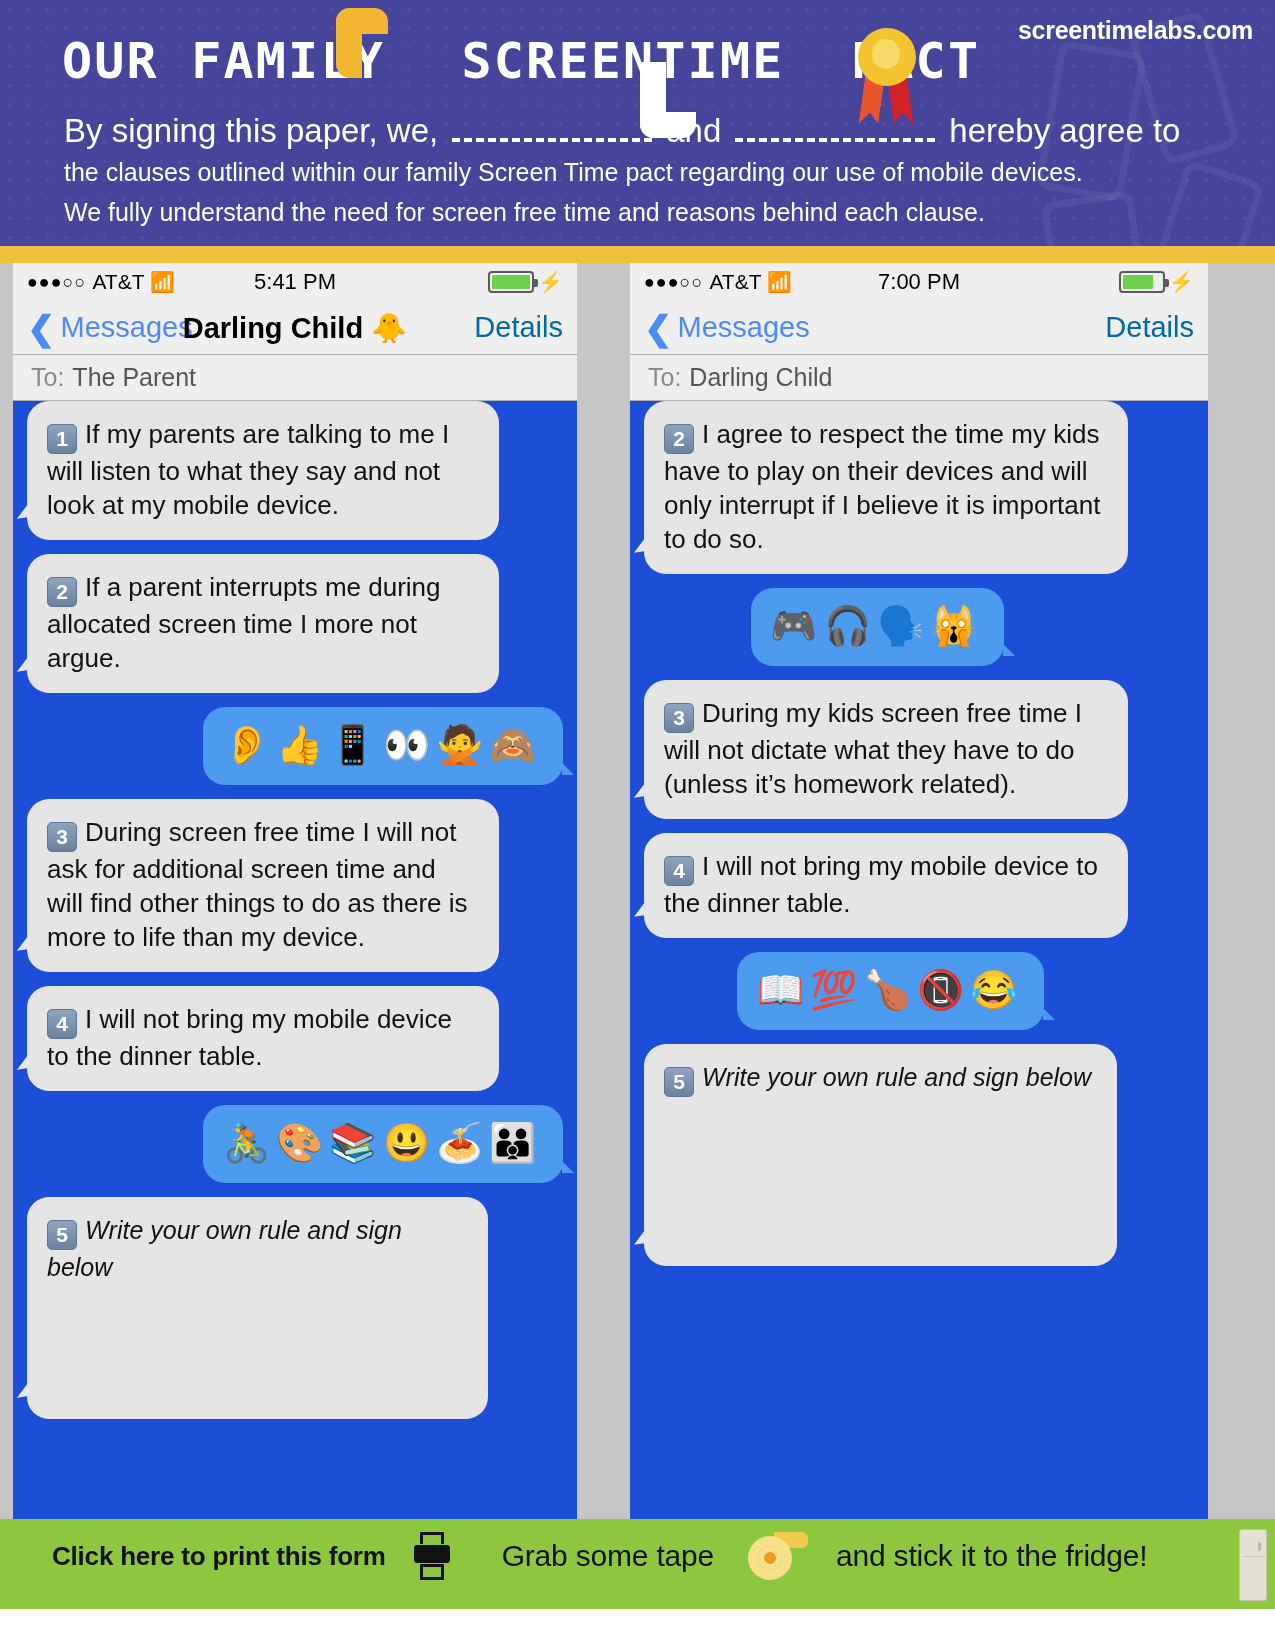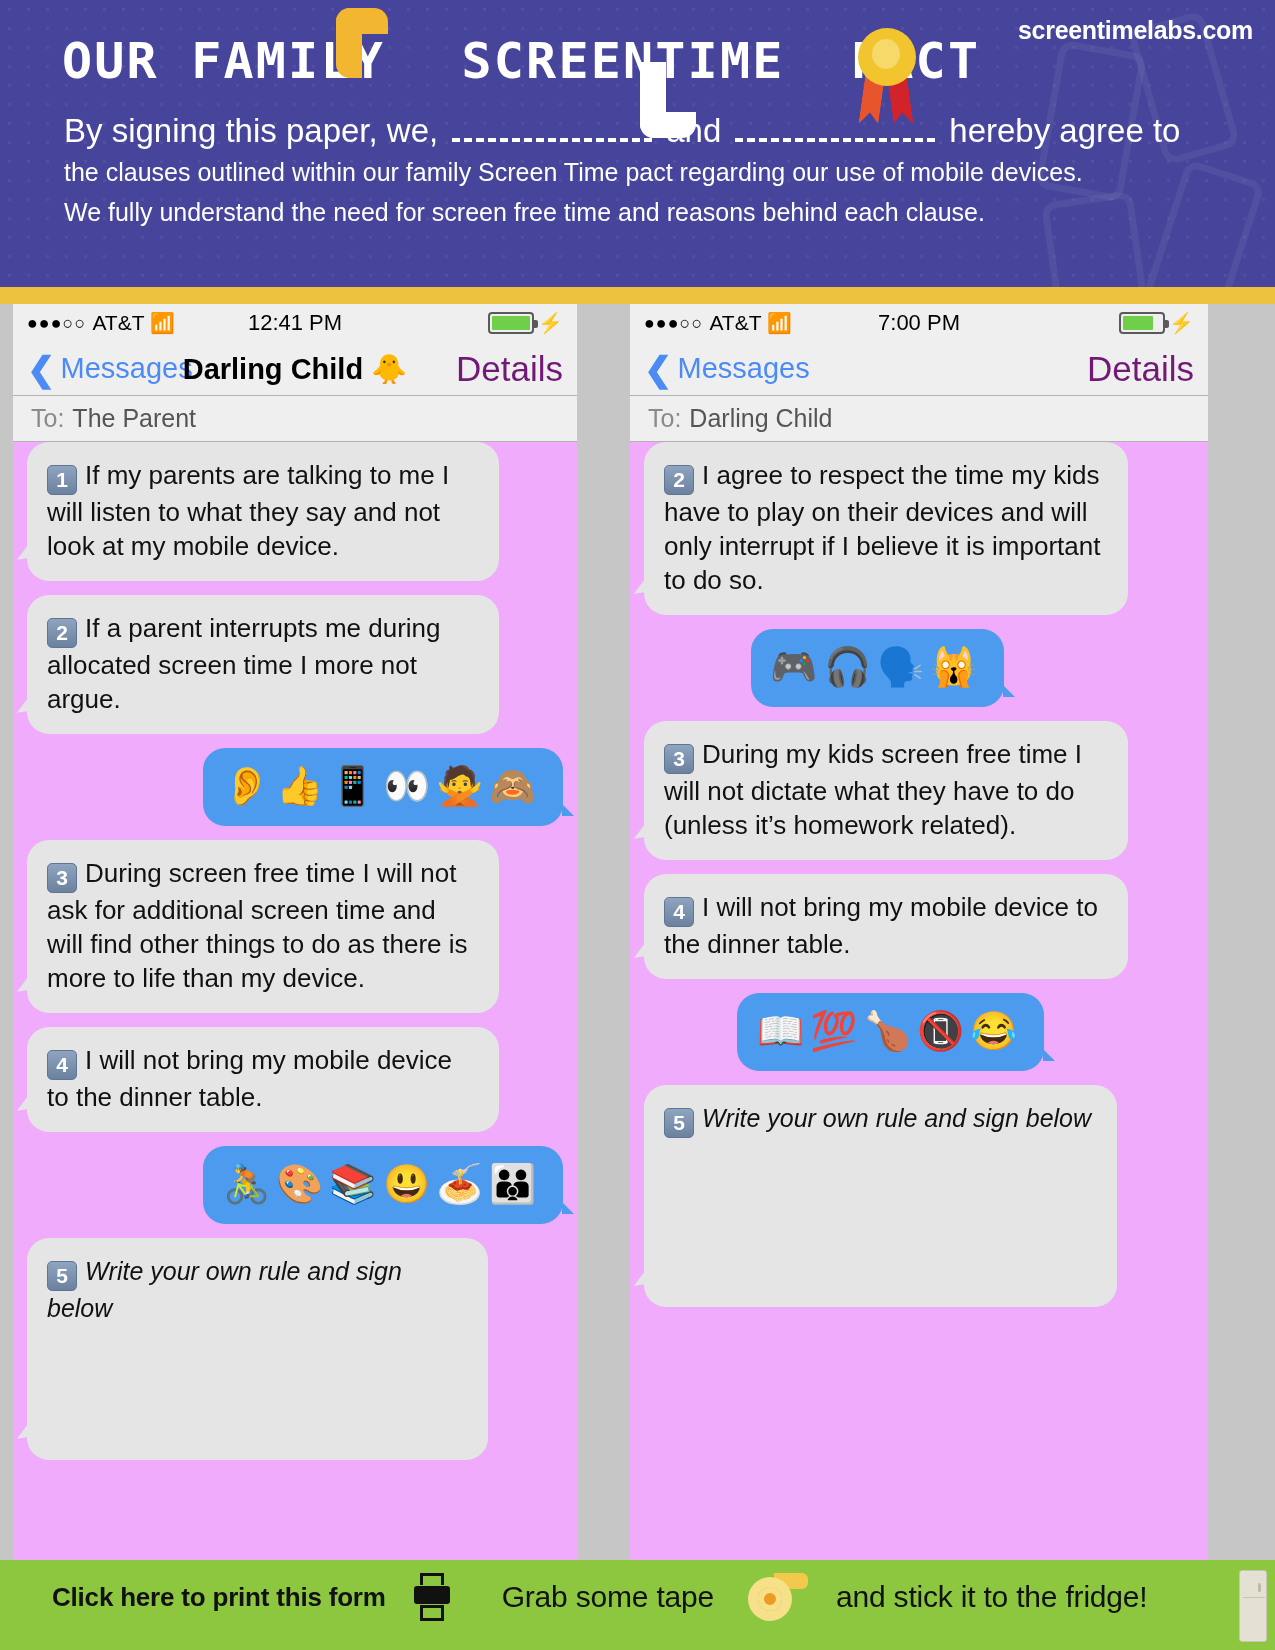--- a/index.html
+++ b/index.html
@@ -7,21 +7,21 @@
   body {
     font-family:"Liberation Sans", sans-serif;
     background:#ffffff;
     overflow:hidden;
     position:relative;
   }
 
   
   .header {
     position:relative;
-    height:287px;
+    height:246px;
     background:#46459B;
     overflow:hidden;
     padding-left:44px;
   }
   .header .dots {
     position:absolute; inset:0;
     background-image:radial-gradient(rgba(255,255,255,0.055) 1.6px, transparent 1.7px);
     background-size:19px 19px;
     pointer-events:none;
   }
@@ -191,37 +191,37 @@
     color:#4C8BF5; font-size:29px;
   }
   .chev {
     font-size:34px; font-weight:bold; line-height:1; color:#4C8BF5;
   }
   .nav-title {
     position:absolute; left:0; right:0; text-align:center;
     font-size:29px; font-weight:bold; color:#000;
     pointer-events:none;
   }
-  .nav-details { margin-left:auto; color:#701a75; font-size:35px; }
+  .nav-details { margin-left:auto; color:#0369a1; font-size:29px; }
 
   .tofield {
     background:#EFEFEF;
     border-bottom:1px solid #B2B2B2;
     height:46px;
     display:flex;
     align-items:center;
     padding:0 18px;
     color:#8A8A8A;
     font-size:25px;
   }
   .tofield .to-name { color:#555; margin-left:8px; }
 
   .thread {
     flex:1;
-    background:#f0abfc;
+    background:#1d4ed8;
     padding:0 14px 10px 14px;
     overflow:hidden;
   }
 
   .msg { display:flex; margin-bottom:14px; position:relative; }
   .msg.in { justify-content:flex-start; }
   .msg.out { justify-content:flex-end; }
 
   .bubble {
     position:relative;
@@ -386,21 +386,21 @@
 
 <div class="phones">
 
   <div class="phone phone-left">
     <div class="statusbar">
       <div class="sb-left">
         <span class="dots-sig">●●●○○</span>
         <span class="carrier">AT&amp;T</span>
         <span class="wifi">📶</span>
       </div>
-      <div class="sb-time">12:41 PM</div>
+      <div class="sb-time">5:41 PM</div>
       <div class="sb-right">
         <span class="battery">
             <i style="width:100%"></i>
           </span>
         <span class="bolt">⚡</span>
       </div>
     </div>
 
     <div class="navbar">
       <div class="nav-back">

